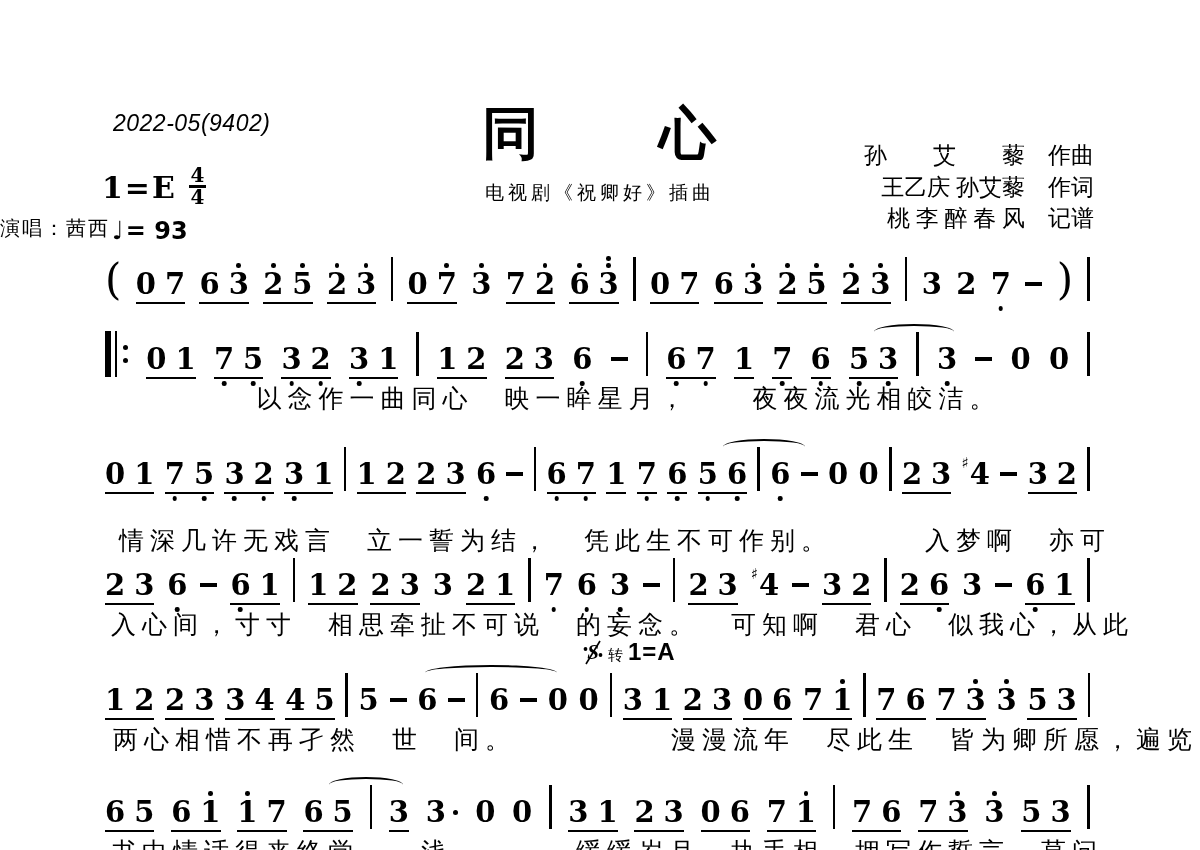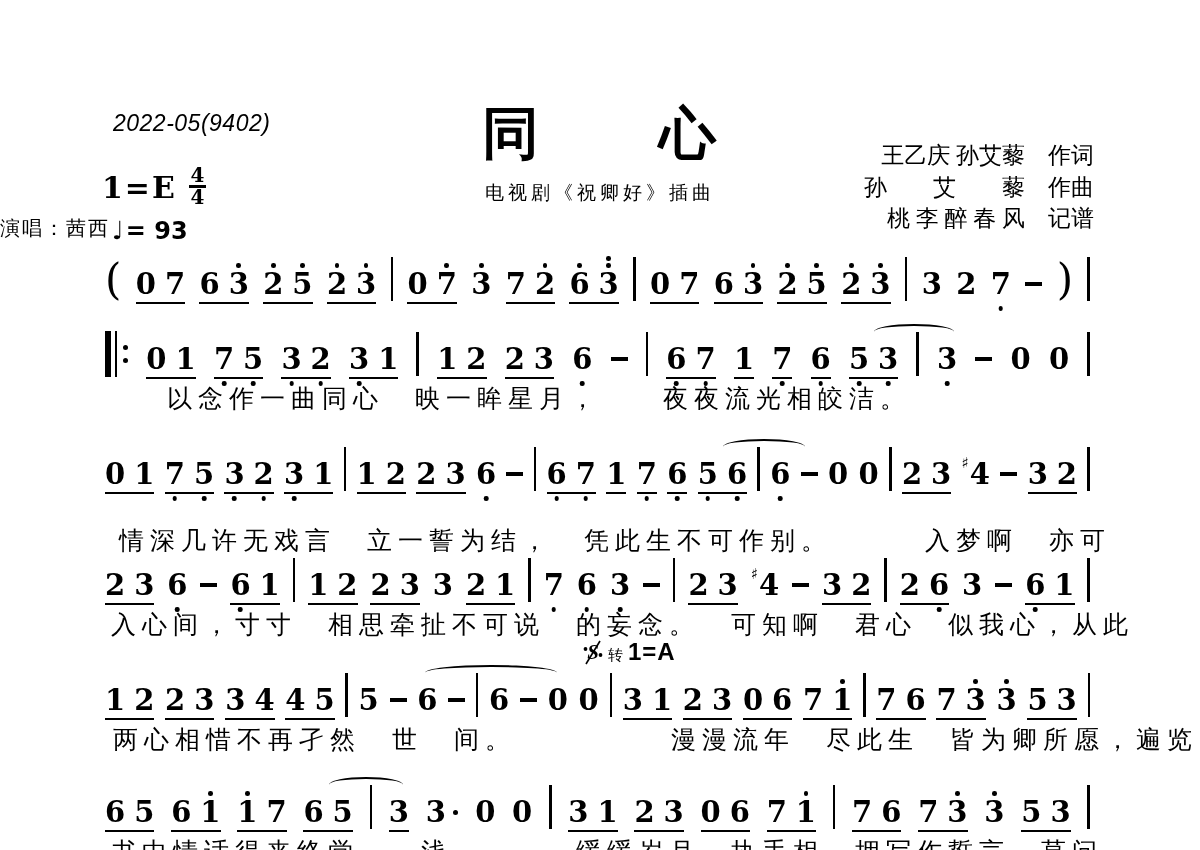--- a/index.html
+++ b/index.html
@@ -78,22 +78,22 @@
       <span>4</span>
     </span>
   </div>
 
   <div class="tempo">
     <span class="tnote">♩</span>
     <span class="tval">= 93</span>
   </div>
 
   <div class="credits">
+      <div class="credit-row">孙　　艾　　藜　作曲</div>
       <div class="credit-row">王乙庆 孙艾藜　作词</div>
-      <div class="credit-row">孙　　艾　　藜　作曲</div>
       <div class="credit-row">桃 李 醉 春 风　记谱</div>
     </div>
 
   <div class="music">
       <div class="music-line" style="top: 256px;">
         <div class="note-row">
           <span class="paren">(</span>
           <div class="grp u">
             <span class="note">
               <span class="hid"></span>
@@ -512,21 +512,21 @@
           <div class="grp">
             <span class="note">
               <span class="hid"></span>
               <span class="numrow">
                 <span class="digit">0</span>
               </span>
             </span>
           </div>
           <div class="bar"></div>
         </div>
-        <div class="lyrics" style="padding-left: 62px;">以念作一曲同心　映一眸星月，　　夜夜流光相皎洁。</div>
+        <div class="lyrics" style="padding-left: 62px; text-align: center;">以念作一曲同心　映一眸星月，　　夜夜流光相皎洁。</div>
       </div>
       <div class="music-line" style="top: 446px;">
         <div class="note-row">
           <div class="grp u">
             <span class="note">
               <span class="hid"></span>
               <span class="numrow">
                 <span class="digit">0</span>
               </span>
             </span>

